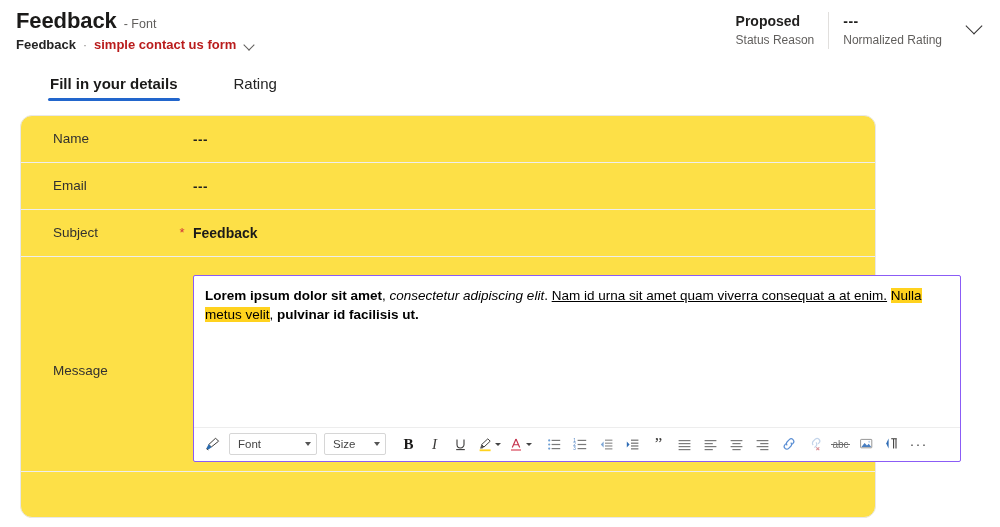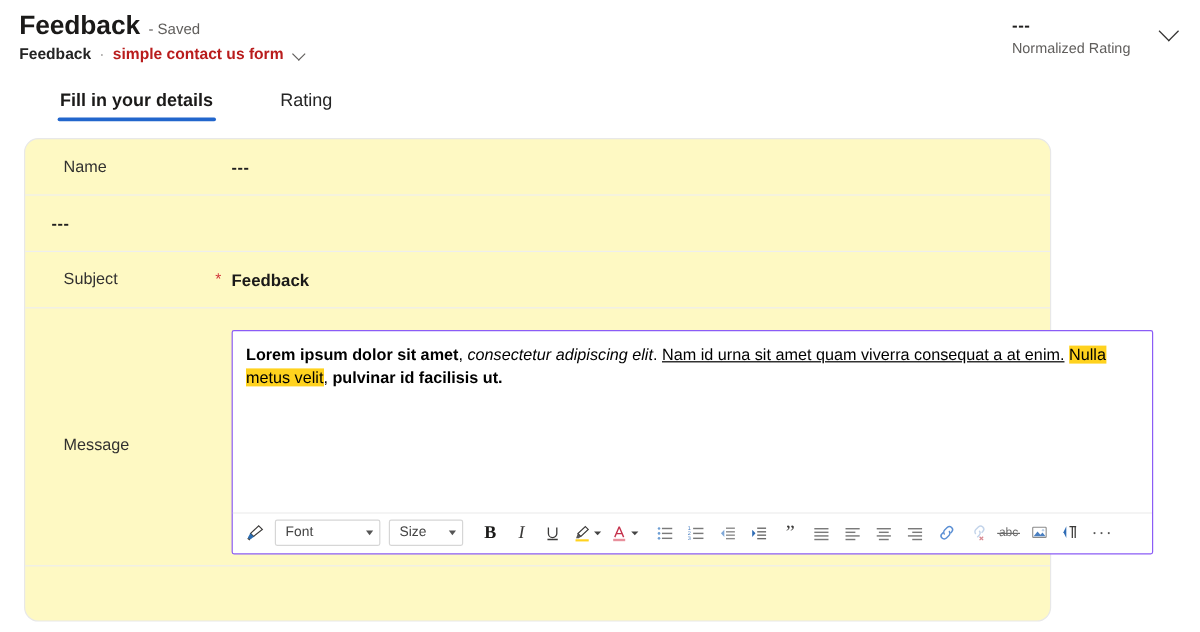--- a/index.html
+++ b/index.html
@@ -191,21 +191,21 @@
 
   
   .form-card {
     position: absolute;
     left: 20px;
     top: 115px;
     width: 856px;
     height: 403px;
     border: 1px solid #e8e8e8;
     border-radius: 12px;
-    background: #fef9c3;
+    background: #fde047;
     box-sizing: border-box;
   }
   .field-row {
     display: flex;
     align-items: flex-start;
     border-bottom: 1px solid #eeeeee;
     box-sizing: border-box;
   }
   .field-row.name-row,
   .field-row.email-row,
@@ -355,32 +355,36 @@
   }
 </style>
 </head>
 <body>
 
 <div class="header">
 
   <div class="header-left">
     <div class="title-row">
       <span class="record-title">Feedback</span>
-      <span class="saved-state">- Saved</span>
+      <span class="saved-state">- Font</span>
     </div>
     <div class="breadcrumb">
       <span class="bc-entity">Feedback</span>
       <span class="bc-sep">·</span>
       <span class="bc-form">simple contact us form</span>
       <span class="chev-small"></span>
     </div>
   </div>
 
   <div class="header-right">
     <div class="stat">
+      <span class="stat-value">Proposed</span>
+      <span class="stat-label">Status Reason</span>
+    </div>
+    <div class="stat">
       <span class="stat-value dashes">---</span>
       <span class="stat-label">Normalized Rating</span>
     </div>
     <div class="header-chevron"></div>
   </div>
 </div>
 
 <div class="tabs">
   <div class="tab active">
     <span>Fill in your details</span>
@@ -394,20 +398,21 @@
 
   <div class="field-row name-row">
     <div class="field-label">Name</div>
     <div class="req-star"></div>
     <div class="field-value">
       <span class="value-dashes">---</span>
     </div>
   </div>
 
   <div class="field-row email-row">
+    <div class="field-label">Email</div>
     <div class="req-star"></div>
     <div class="field-value">
       <span class="value-dashes">---</span>
     </div>
   </div>
 
   <div class="field-row subject-row">
     <div class="field-label">Subject</div>
     <div class="req-star">*</div>
     <div class="field-value">

